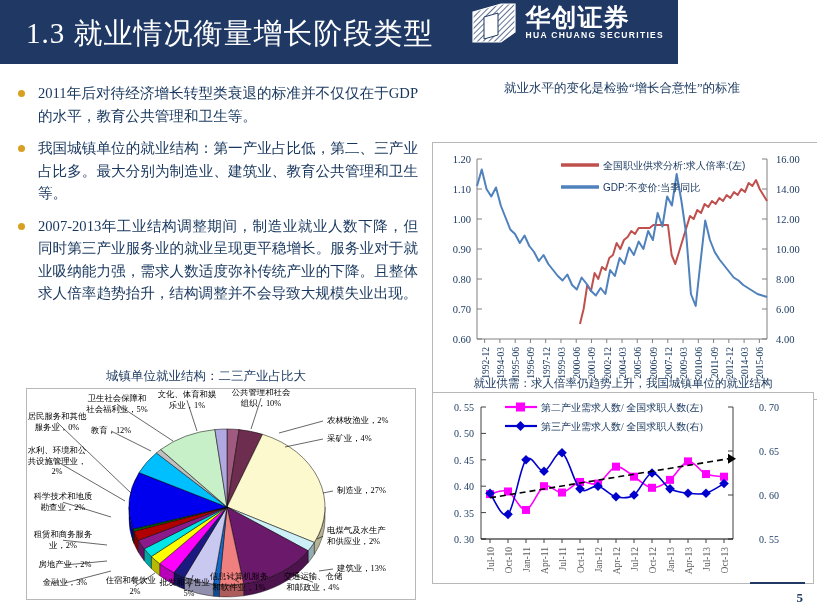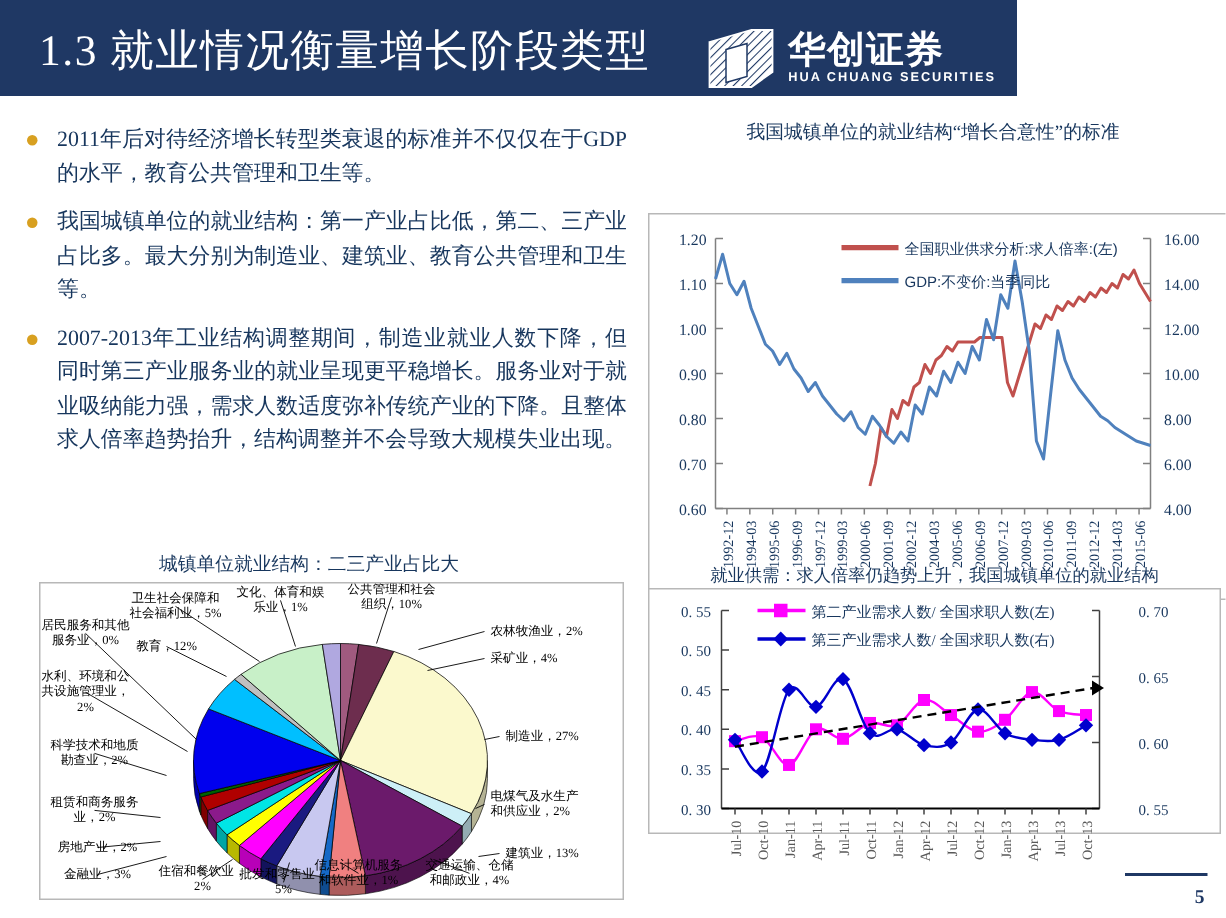--- a/index.html
+++ b/index.html
@@ -11,21 +11,21 @@
   
   .header{
     position:absolute;left:0;top:0;width:678px;height:64px;
     background:#1f3864;overflow:hidden;
   }
   .header-title{
     position:absolute;left:26px;top:14px;
     font-family:"Liberation Serif","DejaVu Serif",serif;
     font-size:29px;color:#ffffff;letter-spacing:1px;white-space:nowrap;
   }
-  .logo{position:absolute;right:14px;top:16px;height:46px;display:flex;align-items:center;}
+  .logo{position:absolute;right:14px;top:0;height:46px;display:flex;align-items:center;}
   .logo-mark{width:46px;height:42px;margin-right:9px;}
   .logo-text{display:flex;flex-direction:column;justify-content:center;}
   .logo-cn{font-family:"Liberation Serif","DejaVu Serif",serif;font-weight:bold;
     font-size:25px;color:#ffffff;line-height:25px;letter-spacing:1px;}
   .logo-en{font-size:8.5px;color:#ffffff;letter-spacing:1.3px;line-height:11px;font-weight:bold;}
 
   
   .bullets{position:absolute;left:18px;top:82px;width:400px;}
   .bullet{display:flex;margin-bottom:10px;}
   .bullet-dot{
@@ -82,21 +82,21 @@
   <div class="bullet">
     <div class="bullet-dot"></div>
     <div class="bullet-txt">我国城镇单位的就业结构：第一产业占比低，第二、三产业占比多。最大分别为制造业、建筑业、教育公共管理和卫生等。</div>
   </div>
   <div class="bullet">
     <div class="bullet-dot"></div>
     <div class="bullet-txt">2007-2013年工业结构调整期间，制造业就业人数下降，但同时第三产业服务业的就业呈现更平稳增长。服务业对于就业吸纳能力强，需求人数适度弥补传统产业的下降。且整体求人倍率趋势抬升，结构调整并不会导致大规模失业出现。</div>
   </div>
 </div>
 
-<div class="panel-title" style="position:absolute;left:432px;top:80px;width:380px;">我国城镇单位的就业结构“增长合意性”的标准</div>
+<div class="panel-title" style="position:absolute;left:432px;top:80px;width:380px;">就业水平的变化是检验“增长合意性”的标准</div>
 
 <div class="chart-box" id="tr-box" style="left:432px;top:98px;width:436px;height:258px;margin-top:44px;">
   <svg id="tr-svg" width="378" height="256" viewBox="0 0 378 256">
       <text x="38" y="20" text-anchor="end" font-size="10.5" fill="#17365d" font-family="Liberation Serif, serif">1.20</text>
       <line x1="44" y1="16" x2="49" y2="16" stroke="#808080" stroke-width="1"></line>
       <text x="38" y="50" text-anchor="end" font-size="10.5" fill="#17365d" font-family="Liberation Serif, serif">1.10</text>
       <line x1="44" y1="46" x2="49" y2="46" stroke="#808080" stroke-width="1"></line>
       <text x="38" y="80" text-anchor="end" font-size="10.5" fill="#17365d" font-family="Liberation Serif, serif">1.00</text>
       <line x1="44" y1="76" x2="49" y2="76" stroke="#808080" stroke-width="1"></line>
       <text x="38" y="110" text-anchor="end" font-size="10.5" fill="#17365d" font-family="Liberation Serif, serif">0.90</text>
@@ -300,21 +300,21 @@
       <g>
         <text x="234" y="6" font-size="8.4" fill="#000" text-anchor="middle" font-family="Liberation Serif, serif">公共管理和社会</text>
         <text x="234" y="16.5" font-size="8.4" fill="#000" text-anchor="middle" font-family="Liberation Serif, serif">组织，10%</text>
       </g>
       <line x1="234" y1="9.25" x2="224" y2="40" stroke="#000" stroke-width="0.6"></line>
     </svg>
 </div>
 
 <div class="panel-title" style="position:absolute;left:432px;top:376px;width:382px;font-size:11.5px;">就业供需：求人倍率仍趋势上升，我国城镇单位的就业结构</div>
 
-<div class="chart-box" id="br-box" style="left:432px;top:392px;width:382px;height:164px;">
+<div class="chart-box" id="br-box" style="left:432px;top:392px;width:382px;height:192px;">
   <svg id="br-svg" width="380" height="206" viewBox="0 0 380 206">
       <text x="41" y="18" text-anchor="end" font-size="10" fill="#17365d" font-family="Liberation Serif, serif">0. 55</text>
       <line x1="48" y1="14" x2="53" y2="14" stroke="#404040" stroke-width="1"></line>
       <text x="41" y="44.4" text-anchor="end" font-size="10" fill="#17365d" font-family="Liberation Serif, serif">0. 50</text>
       <line x1="48" y1="40.4" x2="53" y2="40.4" stroke="#404040" stroke-width="1"></line>
       <text x="41" y="70.8" text-anchor="end" font-size="10" fill="#17365d" font-family="Liberation Serif, serif">0. 45</text>
       <line x1="48" y1="66.8" x2="53" y2="66.8" stroke="#404040" stroke-width="1"></line>
       <text x="41" y="97.2" text-anchor="end" font-size="10" fill="#17365d" font-family="Liberation Serif, serif">0. 40</text>
       <line x1="48" y1="93.2" x2="53" y2="93.2" stroke="#404040" stroke-width="1"></line>
       <text x="41" y="123.6" text-anchor="end" font-size="10" fill="#17365d" font-family="Liberation Serif, serif">0. 35</text>

